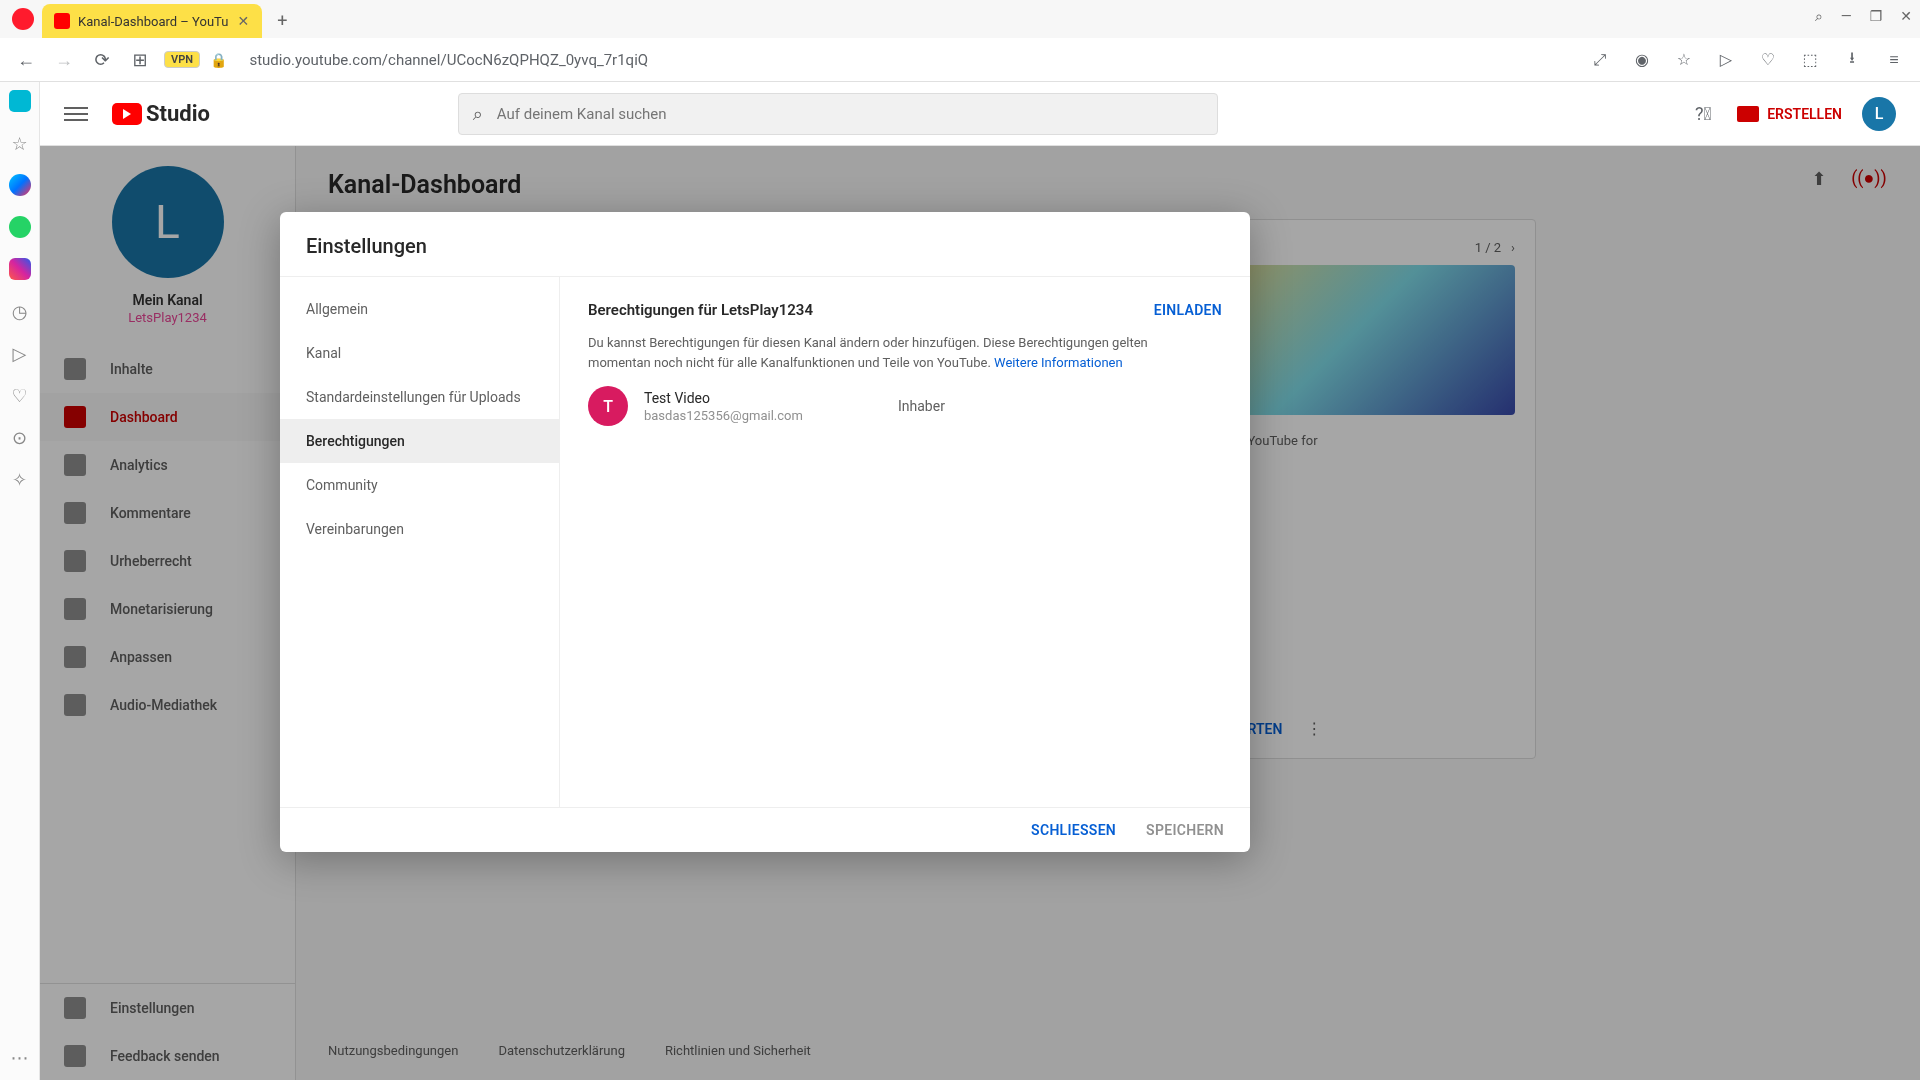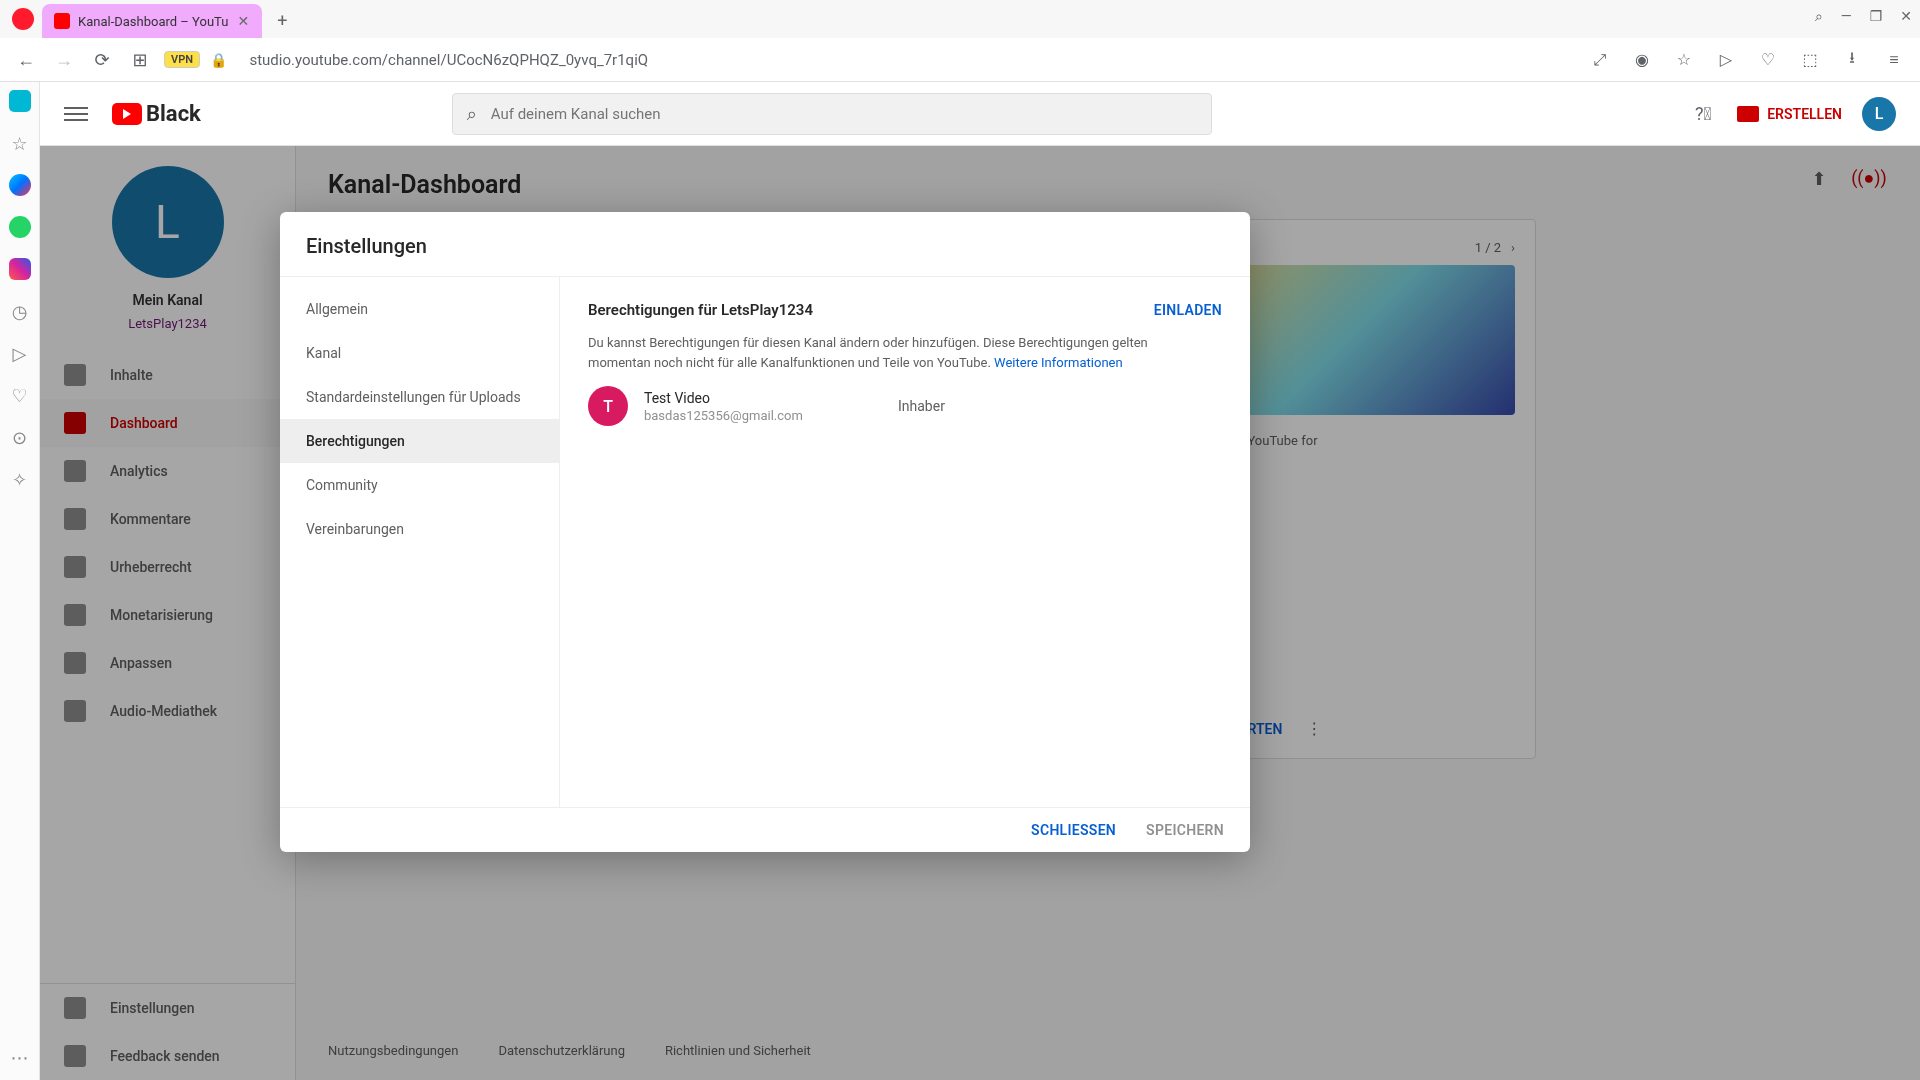--- a/index.html
+++ b/index.html
@@ -1,21 +1,21 @@
 <!DOCTYPE html>
 <html><head>
 <meta charset="utf-8">
 <style>
   * { box-sizing: border-box; margin: 0; padding: 0; font-family: 'Segoe UI', Roboto, Arial, sans-serif; }
   body { width: 1920px; height: 1080px; overflow: hidden; background: #fff; position: relative; }
 
   
   .browser-tab-bar { height: 38px; background: #f7f7f7; display: flex; align-items: flex-end; padding-left: 8px; }
   .opera-logo { width: 22px; height: 22px; background: #ff1b2d; border-radius: 50%; margin: 0 8px 8px 4px; }
-  .tab { background: #f0abfc; height: 34px; display: flex; align-items: center; padding: 0 12px; border-radius: 8px 8px 0 0; font-size: 13px; color: #333; gap: 8px; }
+  .tab { background: #fde047; height: 34px; display: flex; align-items: center; padding: 0 12px; border-radius: 8px 8px 0 0; font-size: 13px; color: #333; gap: 8px; }
   .tab-favicon { width: 16px; height: 16px; background: #ff0000; border-radius: 3px; }
   .tab-close { width: 14px; height: 14px; display: flex; align-items: center; justify-content: center; color: #666; font-size: 14px; cursor: pointer; }
   .new-tab { width: 28px; height: 28px; display: flex; align-items: center; justify-content: center; color: #666; font-size: 18px; margin-left: 6px; margin-bottom: 4px; }
   .browser-toolbar { height: 44px; background: #fff; display: flex; align-items: center; padding: 0 12px; gap: 10px; border-bottom: 1px solid #e0e0e0; }
   .nav-btn { width: 28px; height: 28px; display: flex; align-items: center; justify-content: center; color: #5f6368; font-size: 18px; }
   .vpn-badge { background: #fde047; border: 1px solid #ccc; border-radius: 4px; padding: 1px 6px; font-size: 11px; font-weight: 600; color: #444; }
   .lock-icon { color: #5f6368; font-size: 14px; }
   .url-text { color: #5f6368; font-size: 15px; flex: 1; margin-left: 12px; }
   .toolbar-right { display: flex; gap: 14px; align-items: center; }
   .toolbar-right .nav-btn { font-size: 16px; }
@@ -43,21 +43,21 @@
   .header-right { margin-left: auto; display: flex; align-items: center; gap: 20px; }
   .create-btn { display: flex; align-items: center; gap: 8px; color: #cc0000; font-weight: 600; font-size: 14px; }
   .cam-icon { width: 22px; height: 16px; background: #cc0000; border-radius: 2px; position: relative; }
   .avatar-top { width: 34px; height: 34px; background: #1976a8; border-radius: 50%; display: flex; align-items: center; justify-content: center; color: #fff; font-weight: 500; }
 
   
   .studio-sidebar { position: absolute; left: 0; top: 64px; bottom: 0; width: 256px; background: #fff; border-right: 1px solid #e0e0e0; display: flex; flex-direction: column; padding-top: 20px; }
   .channel-block { display: flex; flex-direction: column; align-items: center; padding-bottom: 20px; }
   .channel-avatar { width: 112px; height: 112px; background: #1976a8; border-radius: 50%; display: flex; align-items: center; justify-content: center; color: #fff; font-size: 46px; font-weight: 400; }
   .channel-name { margin-top: 14px; font-size: 14px; font-weight: 600; color: #333; }
-  .channel-handle { font-size: 13px; color: #701a75; margin-top: 8px; text-align: right; }
+  .channel-handle { font-size: 13px; color: #ec4899; margin-top: 2px; text-align: right; }
   .nav-list { flex: 1; overflow-y: auto; }
   .nav-item { display: flex; align-items: center; height: 48px; padding: 0 24px; gap: 24px; font-size: 14px; color: #606060; font-weight: 500; cursor: pointer; }
   .nav-item.active { color: #cc0000; background: #f9f9f9; }
   .nav-item.active .nav-icon { background: #cc0000; }
   .nav-icon { width: 22px; height: 22px; background: #909090; border-radius: 3px; }
   .nav-bottom { border-top: 1px solid #e0e0e0; }
 
   
   .main { position: absolute; left: 256px; top: 64px; right: 0; bottom: 0; background: #f9f9f9; padding: 24px 32px; }
   .page-title { font-size: 25px; font-weight: 600; color: #282828; margin-bottom: 20px; }
@@ -168,21 +168,21 @@
 <div class="app">
 
   <div class="app-header">
     <div class="hamburger">
         <span></span>
         <span></span>
         <span></span>
       </div>
     <div class="studio-logo">
       <div class="yt-icon"></div>
-      <span>Black</span>
+      <span>Studio</span>
     </div>
     <div class="search-box">
       <span class="search-icon">⌕</span>
       <input placeholder="Auf deinem Kanal suchen" style="">
     </div>
     <div class="header-right">
       <div class="nav-btn">?⃝</div>
       <div class="create-btn">
         <div class="cam-icon"></div>
         <span>ERSTELLEN</span>

